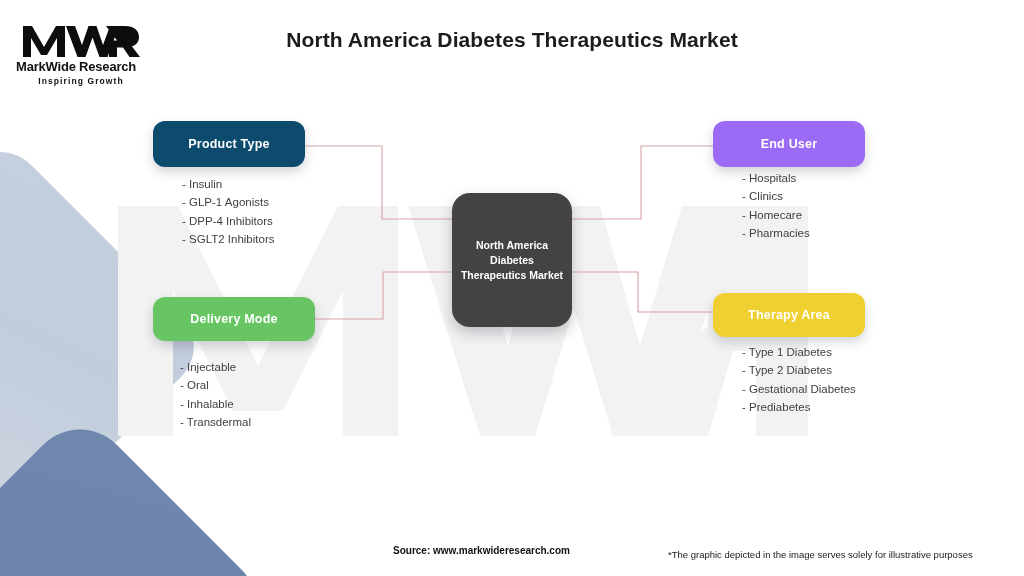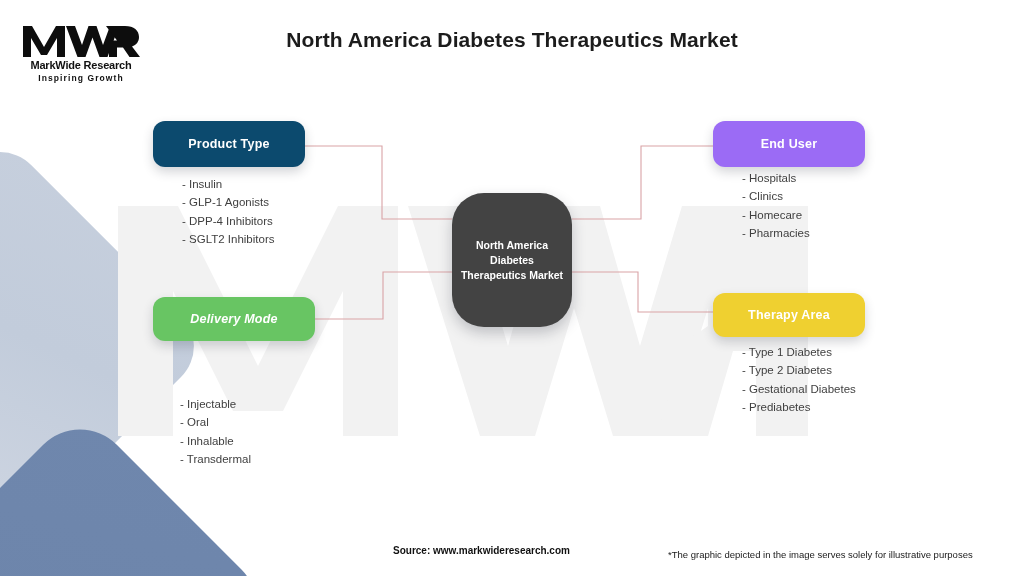--- a/index.html
+++ b/index.html
@@ -68,24 +68,23 @@
   
   .logo-block {
     position: absolute;
     left: 16px;
     top: 24px;
     width: 130px;
     z-index: 5;
   }
   .logo-mark { width: 118px; height: 34px; display: block; margin: 0 auto; }
   .logo-name {
-    font-size: 11px;
+    font-size: 13px;
     font-weight: bold;
     color: #111111;
-    text-align: center;
     letter-spacing: -0.2px;
     margin-top: 1px;
     white-space: nowrap;
   }
   .logo-tag {
     font-size: 8.5px;
     font-weight: bold;
     color: #111111;
     text-align: center;
     letter-spacing: 1.1px;
@@ -128,31 +127,31 @@
   .node-label {
     font-size: 12.5px;
     font-weight: bold;
     color: #ffffff;
     letter-spacing: 0.2px;
     text-align: center;
   }
 
   .node-product  { left: 153px; top: 121px; width: 152px; height: 46px; background: #0c4a6e; }
   .node-enduser  { left: 713px; top: 121px; width: 152px; height: 46px; background: #9b6bf5; }
-  .node-delivery { left: 153px; top: 297px; width: 162px; height: 44px; background: #68c563; font-style: italic; }
+  .node-delivery { left: 153px; top: 297px; width: 162px; height: 44px; background: #68c563; }
   .node-therapy  { left: 713px; top: 293px; width: 152px; height: 44px; background: #efd030; }
 
   .node-center {
     position: absolute;
     left: 452px;
     top: 193px;
     width: 120px;
     height: 134px;
     background: #434343;
-    border-radius: 32px;
+    border-radius: 18px;
     display: flex;
     flex-direction: column;
     align-items: center;
     justify-content: center;
     box-shadow: 0 6px 14px rgba(40,45,60,0.25);
     z-index: 3;
   }
   .node-center .center-line {
     font-size: 10.5px;
     font-weight: bold;
@@ -168,21 +167,21 @@
     z-index: 3;
   }
   .item-list .item {
     font-size: 11.5px;
     color: #3f3f3f;
     line-height: 18.4px;
     white-space: nowrap;
   }
   .list-product  { left: 182px; top: 175px; }
   .list-enduser  { left: 742px; top: 169px; }
-  .list-delivery { left: 180px; top: 358px; margin-top: 37px; }
+  .list-delivery { left: 180px; top: 358px; }
   .list-therapy  { left: 742px; top: 343px; }
 
   
   .source-text {
     position: absolute;
     left: 393px;
     top: 545px;
     font-size: 10px;
     font-weight: bold;
     color: #111111;

